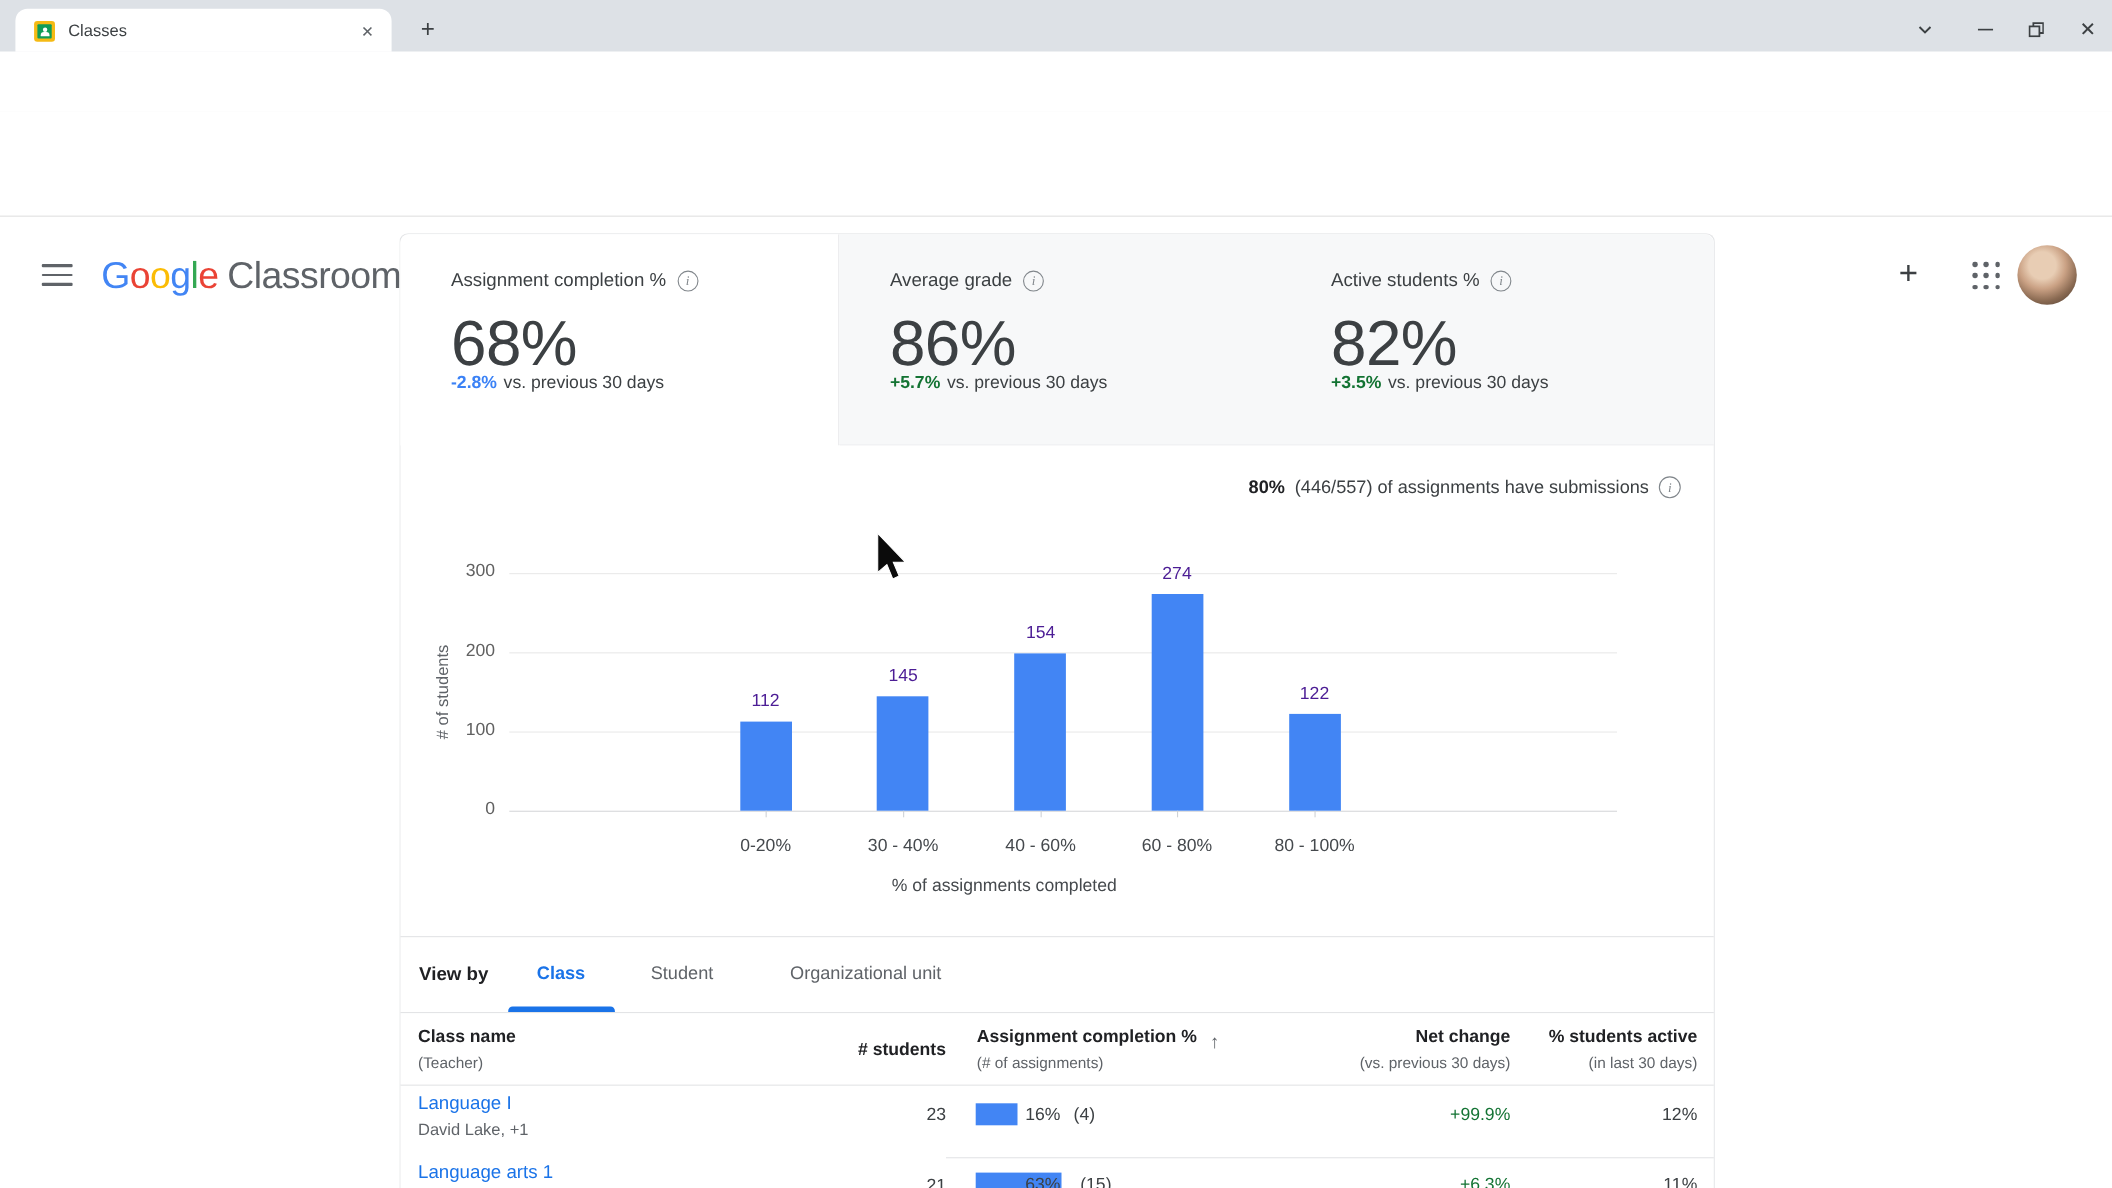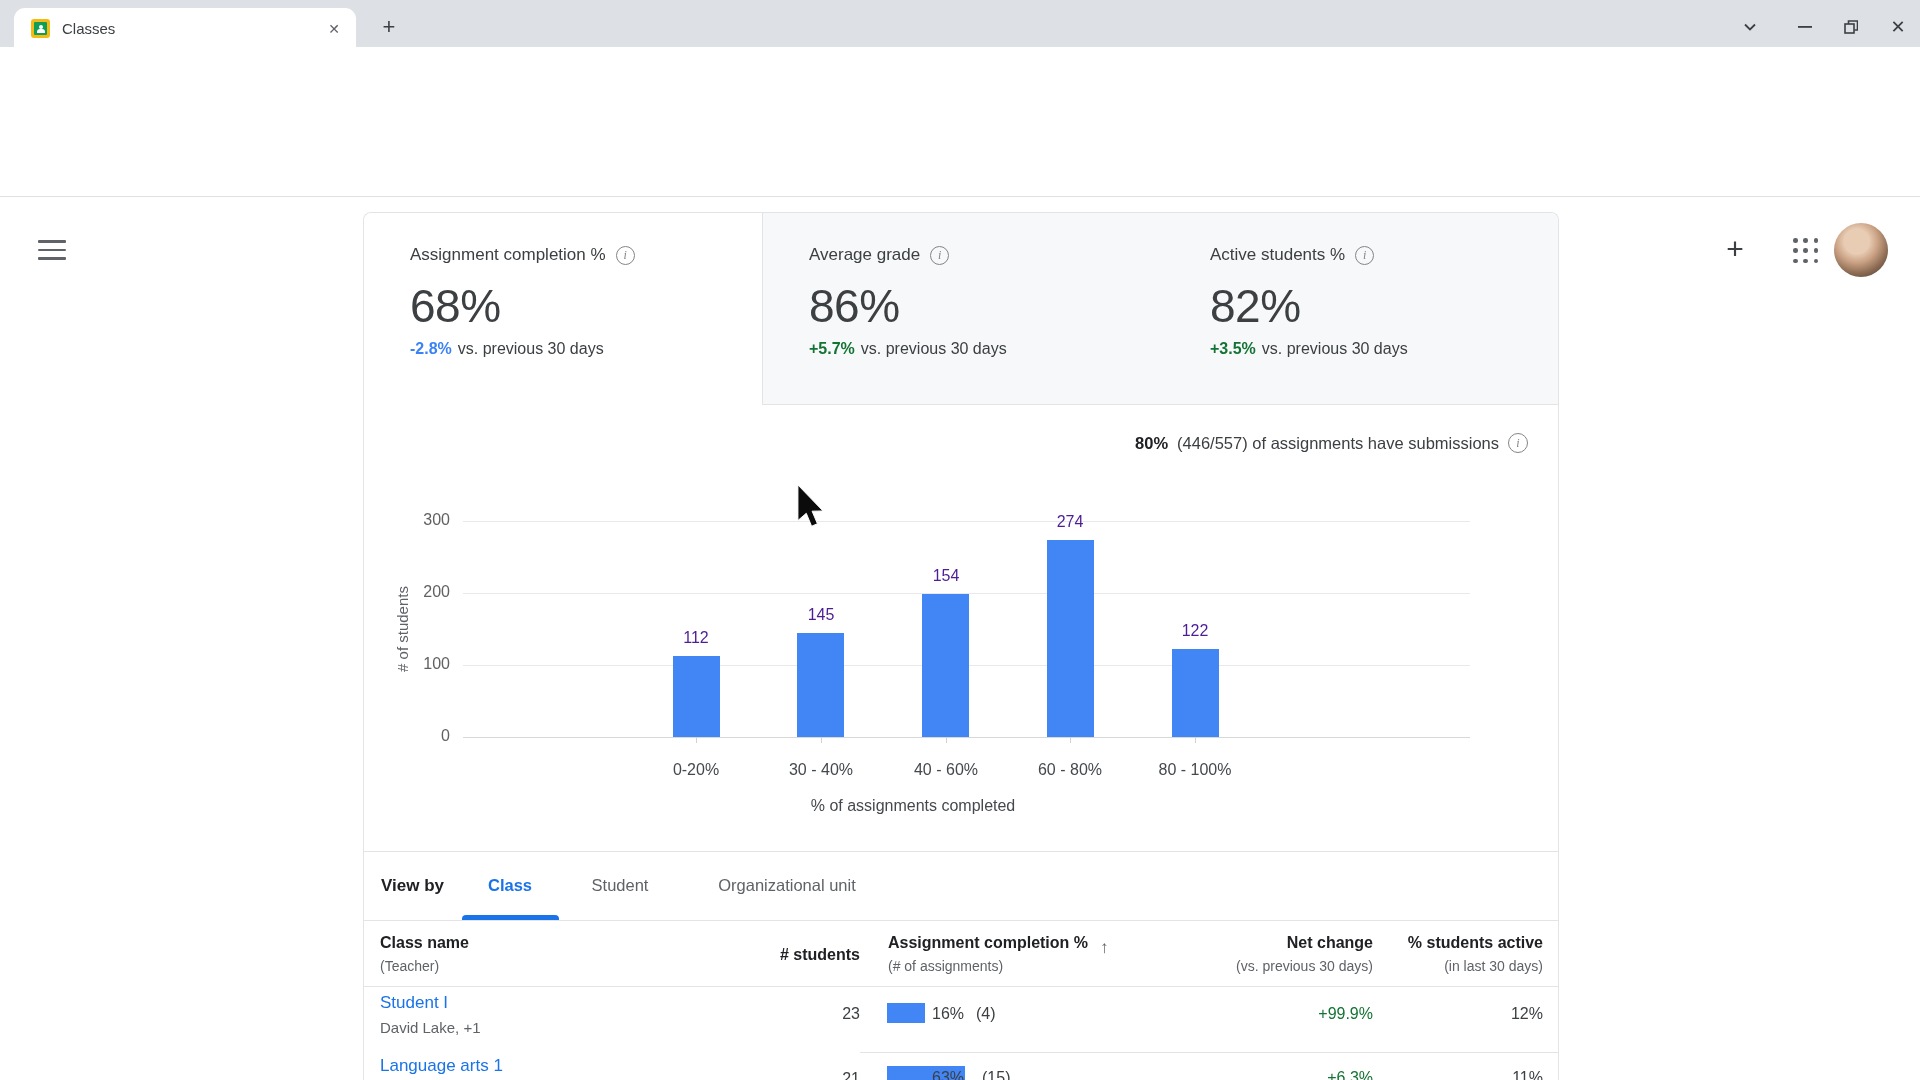--- a/index.html
+++ b/index.html
@@ -31,21 +31,21 @@
           background:radial-gradient(circle at 42% 34%,#e8cdb4 0 26%,#caa184 45%,#8a6a52 68%,#3f3027 100%);}
   
   .panel-bg{left:363px;top:212px;width:1196px;height:868px;box-sizing:border-box;background:#fff;
             border:1px solid #e3e4e6;border-bottom:none;border-radius:8px 8px 0 0;}
   .gray-zone{left:763px;top:213px;width:795px;height:192px;background:#f7f8f9;border-bottom:1px solid #e3e4e6;border-radius:0 8px 0 0;box-sizing:border-box;}
   .stat-card{top:213px;height:192px;}
   .stat-card.sel{background:#fff;border-right:1px solid #e3e4e6;border-radius:8px 0 0 0;}
   .stat-title{position:absolute;top:32px;font-size:17px;color:#3c4043;display:flex;align-items:center;gap:10px;}
   .info{display:inline-flex;width:19px;height:19px;border:1.6px solid #80868b;border-radius:50%;color:#80868b;
         font-size:12px;align-items:center;justify-content:center;font-family:"Liberation Serif",serif;font-style:italic;box-sizing:border-box;}
-  .stat-value{position:absolute;top:66px;font-size:46px;color:#3c4043;letter-spacing:-0.5px;text-align:center;}
+  .stat-value{position:absolute;top:66px;font-size:58px;color:#3c4043;letter-spacing:-0.5px;text-align:center;}
   .stat-delta{position:absolute;top:127px;font-size:16px;color:#3c4043;}
   .stat-delta .d{margin-right:6px;font-weight:bold;}
   .divider{background:#e3e4e6;height:1px;}
   
   .q-title{left:396px;top:429px;font-size:22px;color:#3c4043;}
   .summary{top:433px;right:392px;display:flex;align-items:center;gap:9px;font-size:16.5px;color:#3c4043;}
   .summary b{color:#202124;}
   .gridline{height:1px;background:#e9e9e9;}
   .gridline.axis{background:#d6d8da;}
   .ytick{width:80px;text-align:right;font-size:16px;color:#616161;}
@@ -162,20 +162,23 @@
           <circle cx="2" cy="16" r="2" fill="#5f6368"></circle>
         </svg>
     </div>
   </div>
 
   <div class="abs gc-header">
     <div class="abs burger">
       <i style="top:0"></i>
         <i style="top:8.5px"></i>
         <i style="top:17px"></i>
+    </div>
+    <div class="abs logo">
+      <span id="google-letters"><span style="color: rgb(66, 133, 244);">G</span><span style="color: rgb(234, 67, 53);">o</span><span style="color: rgb(251, 188, 5);">o</span><span style="color: rgb(66, 133, 244);">g</span><span style="color: rgb(52, 168, 83);">l</span><span style="color: rgb(234, 67, 53);">e</span></span><span class="cls">Classroom</span>
     </div>
     <div class="abs hplus">+</div>
     <div class="abs appsgrid">
       <i></i>
         <i></i>
         <i></i>
         <i></i>
         <i></i>
         <i></i>
         <i></i>
@@ -274,21 +277,21 @@
   <div class="abs th-sub" style="left:380px;top:958px">(Teacher)</div>
   <div class="abs th r" style="left:700px;top:946px;width:160px"># students</div>
   <div class="abs th" style="left:888px;top:934px">Assignment completion %</div>
   <div class="abs th-sub" style="left:888px;top:958px">(# of assignments)</div>
   <div class="abs sort" style="left:1100px;top:938px">↑</div>
   <div class="abs th r" style="left:1173px;top:934px;width:200px">Net change</div>
   <div class="abs th-sub r" style="left:1173px;top:958px;width:200px">(vs. previous 30 days)</div>
   <div class="abs th r" style="left:1343px;top:934px;width:200px">% students active</div>
   <div class="abs th-sub r" style="left:1343px;top:958px;width:200px">(in last 30 days)</div>
 
-  <div class="abs link" style="left:380px;top:993px">Student I</div>
+  <div class="abs link" style="left:380px;top:993px">Language I</div>
   <div class="abs muted" style="left:380px;top:1019px">David Lake, +1</div>
   <div class="abs cell r" style="left:700px;top:1005px;width:160px">23</div>
   <div class="abs rowbar" style="left: 887px; top: 1003px; width: 38px;"></div>
   <div class="abs cell" style="left:932px;top:1005px">16%</div>
   <div class="abs cell" style="left:976px;top:1005px">(4)</div>
   <div class="abs cell pos r" style="left:1173px;top:1005px;width:200px">+99.9%</div>
   <div class="abs cell r" style="left:1343px;top:1005px;width:200px">12%</div>
 
   <div class="abs link" style="left:380px;top:1056px">Language arts 1</div>
   <div class="abs cell r" style="left:700px;top:1070px;width:160px">21</div>

